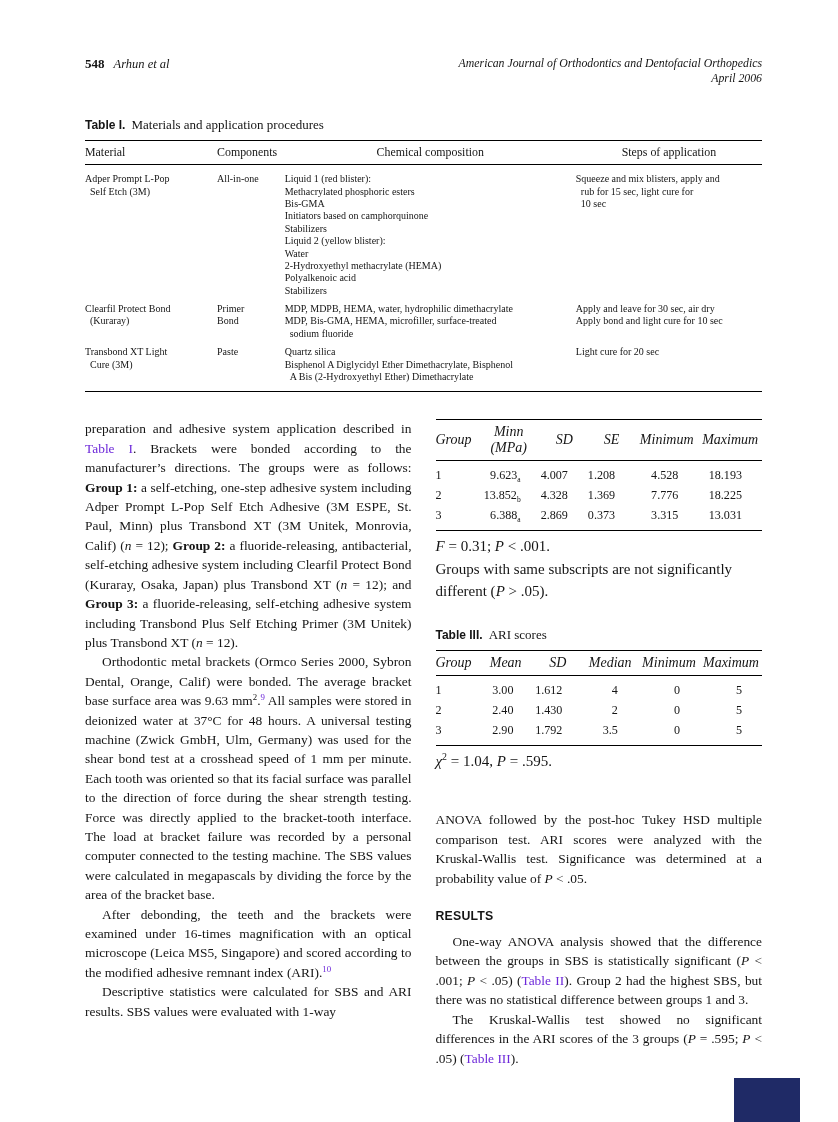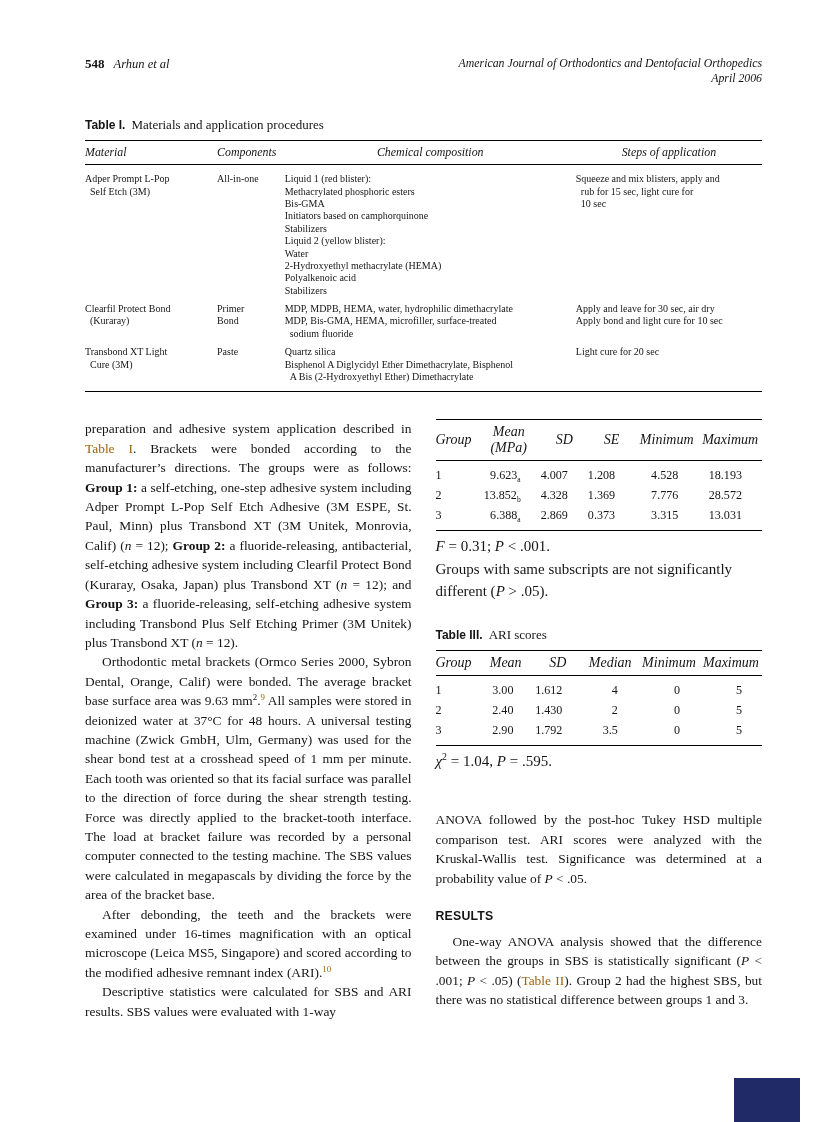--- a/index.html
+++ b/index.html
@@ -21,34 +21,34 @@
   .ph-right { text-align:right; font-style:italic; font-size:11.8px; }
 
   
   .caption { font-size:13px; margin-bottom:7px; }
   .cap-label { font-family:"Liberation Sans",sans-serif; font-weight:bold; font-size:12px; margin-right:6px; }
 
   
   .tbl1-wrap { margin-top:31px; }
   .tbl { width:100%; border-collapse:collapse; }
   .tbl1 { border-top:1.4px solid #000; border-bottom:1.4px solid #000; }
-  .tbl1 th { font-style:italic; font-weight:normal; font-size:11.9px; padding:4px 0; border-bottom:1px solid #000; }
+  .tbl1 th { font-weight:normal; font-size:11.9px; padding:4px 0; border-bottom:1px solid #000; }
   .tbl1 td { vertical-align:top; font-size:10px; line-height:1.24; padding:5px 10px 1px 0; white-space:pre-wrap;margin-left:32px; }
   .tbl1 tbody tr:first-child td { padding-top:8px; }
   .tbl1 tbody tr:last-child td { padding-bottom:8px; }
   .c1 { width:19.5%; } .c2 { width:10%; } .c3 { width:43%; } .c4 { width:27.5%; }
 
   
   .columns { display:flex; gap:24px; margin-top:27px; }
   .col { width:326.5px; flex:0 0 auto; }
   .body-p { font-size:13.4px; line-height:19.4px; text-align:justify; }
   .indent { text-indent:17px; }
   .b { font-weight:bold; }
   .i { font-style:italic; }
-  .link { color:#a16207; }
+  .link { color:#6d28d9; }
   sup { font-size:0.66em; line-height:0; }
   sub { font-size:0.62em; line-height:0; }
 
   
   .tbl-sec { margin-bottom:24px; }
   .tbl3-sec { margin-bottom:38px; }
   .tblm { border-top:1.4px solid #000; border-bottom:1px solid #000; }
   .tblm th { font-style:italic; font-weight:normal; font-size:14px; padding:4px 0; border-bottom:1px solid #000; }
   .tblm td { font-size:12.1px; padding:2.5px 0; }
   .tblm tbody tr:first-child td { padding-top:7px; }
@@ -157,21 +157,21 @@
               <col style="width:13%">
               <col style="width:20%">
               <col style="width:14%">
               <col style="width:13%">
               <col style="width:20%">
               <col style="width:20%">
             </colgroup>
           <thead>
             <tr>
               <th class="al">Group</th>
-              <th class="ac">Mean (MPa)</th>
+              <th class="ac">Minn (MPa)</th>
               <th class="ac">SD</th>
               <th class="ac">SE</th>
               <th class="ac">Minimum</th>
               <th class="ac">Maximum</th>
             </tr>
           </thead>
           <tbody>
             <tr>
               <td class="al">1</td>
               <td class="ar"><span>9.623</span><sub>a</sub></td>
@@ -179,21 +179,21 @@
               <td class="ar">1.208</td>
               <td class="ar">4.528</td>
               <td class="ar">18.193</td>
             </tr>
             <tr>
               <td class="al">2</td>
               <td class="ar"><span>13.852</span><sub>b</sub></td>
               <td class="ar">4.328</td>
               <td class="ar">1.369</td>
               <td class="ar">7.776</td>
-              <td class="ar">28.572</td>
+              <td class="ar">18.225</td>
             </tr>
             <tr>
               <td class="al">3</td>
               <td class="ar"><span>6.388</span><sub>a</sub></td>
               <td class="ar">2.869</td>
               <td class="ar">0.373</td>
               <td class="ar">3.315</td>
               <td class="ar">13.031</td>
             </tr>
           </tbody>
@@ -253,18 +253,19 @@
           </tbody>
         </table>
         <div class="footnote"><span class="i">χ</span><sup>2</sup><span> = 1.04, </span><span class="i">P</span><span> = .595.</span></div>
       </section>
 
       <p class="body-p"><span>ANOVA followed by the post-hoc Tukey HSD multiple comparison test. ARI scores were analyzed with the Kruskal-Wallis test. Significance was determined at a probability value of </span><span class="i">P</span><span> &lt; .05.</span></p>
 
       <h2 class="results">RESULTS</h2>
 
       <p class="body-p indent"><span>One-way ANOVA analysis showed that the difference between the groups in SBS is statistically significant (</span><span class="i">P</span><span> &lt; .001; </span><span class="i">P</span><span> &lt; .05) (</span><span class="link">Table II</span><span>). Group 2 had the highest SBS, but there was no statistical difference between groups 1 and 3.</span></p>
+      <p class="body-p indent"><span>The Kruskal-Wallis test showed no significant differences in the ARI scores of the 3 groups (</span><span class="i">P</span><span> = .595; </span><span class="i">P</span><span> &lt; .05) (</span><span class="link">Table III</span><span>).</span></p>
 
     </div>
   </div>
 
   <div class="corner-mark"></div>
 </div>
 
 </body></html>

